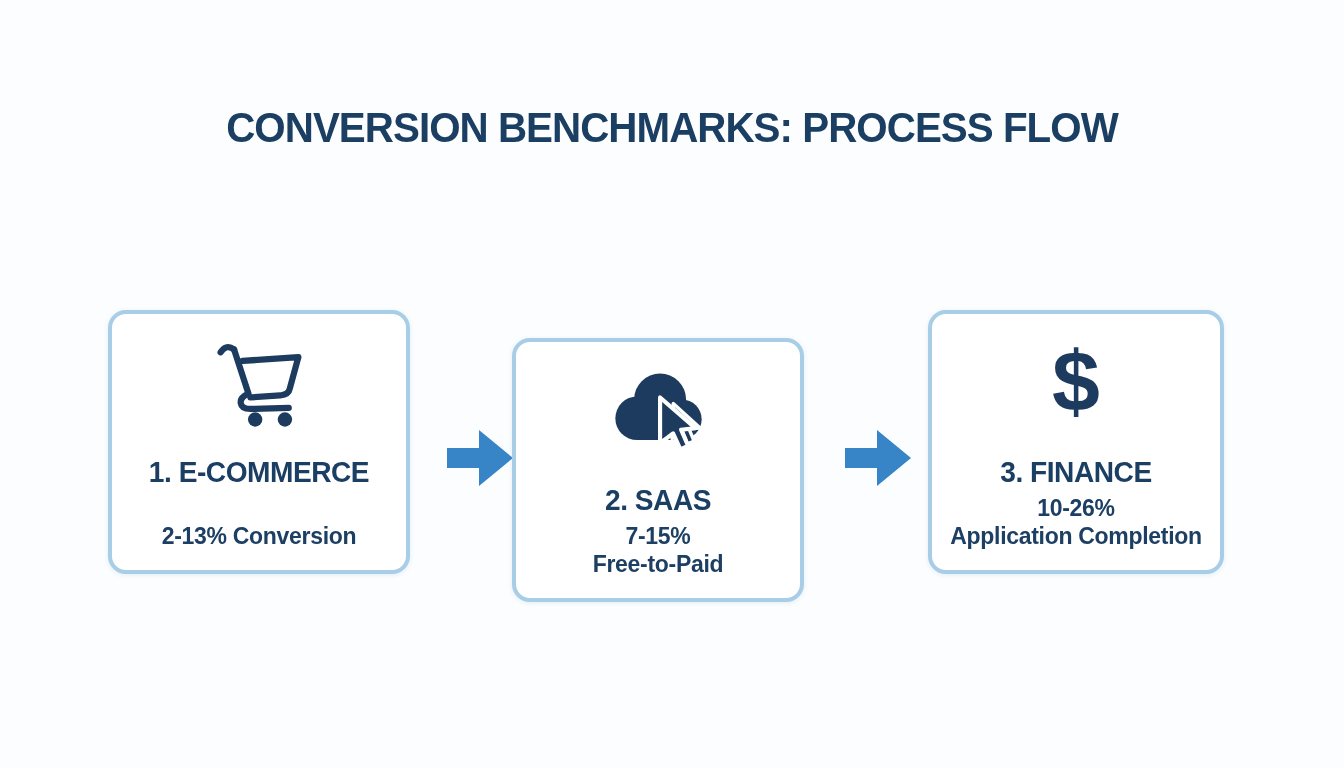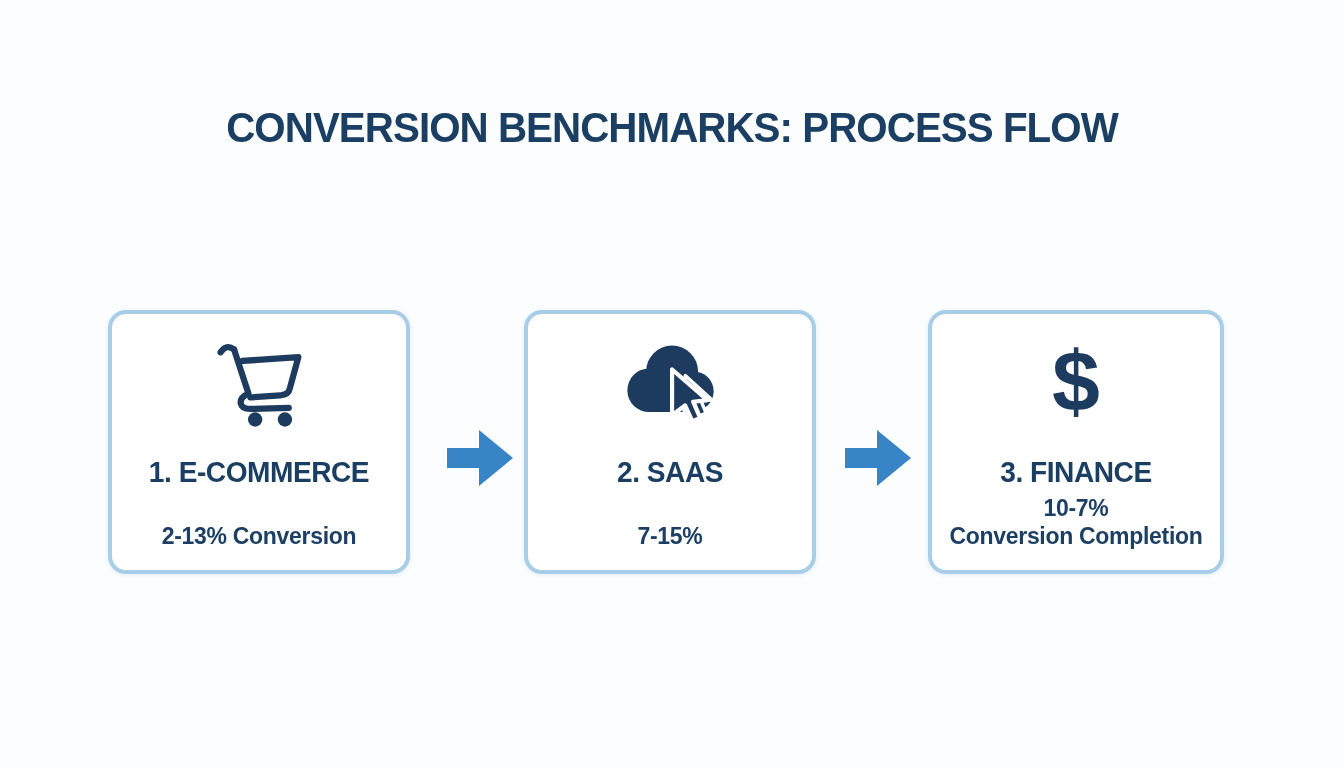--- a/index.html
+++ b/index.html
@@ -21,21 +21,21 @@
 
   .step{
     position:absolute;top:310px;height:264px;
     box-sizing:border-box;
     background:#ffffff;
     border:4px solid #a7cde7;
     border-radius:18px;
     box-shadow:0 1px 4px rgba(110,160,200,.18);
   }
   .step-1{left:108px;width:302px;}
-  .step-2{left:524px;width:292px;}
+  .step-2{left:512px;width:292px;margin-top:28px;}
   .step-3{left:928px;width:296px;}
 
   .icon-wrap{
     position:absolute;top:18px;left:0;right:0;height:102px;
     display:flex;align-items:center;justify-content:center;
   }
   .dollar-glyph{
     font-size:86px;font-weight:700;color:#1d3b5f;line-height:1;
     transform:translateY(-2px);
   }
@@ -102,31 +102,32 @@
           <circle cx="73" cy="53" r="19"></circle>
           <rect x="28" y="50" width="46" height="23" rx="4"></rect>
         </g>
         <path d="M46 26 L46 73 L59.5 62.5 L67 79 L75.5 75 L68.2 59 L83 57.5 Z" transform="translate(18,13) scale(0.72) rotate(2 46 26)" fill="#1d3b5f" stroke="#ffffff" stroke-width="4.5" stroke-linejoin="round" transform-origin="46 26"></path>
         <path d="M52 32 L52 76 L64.5 66.5 L71.5 82 L79 78.5 L72.2 63 L86 61.5 Z" fill="#1d3b5f" stroke="#ffffff" stroke-width="4" stroke-linejoin="round"></path>
       </svg>
     </div>
     <h2 class="step-title">2. SAAS</h2>
     <div class="stat">
       <div>7-15%</div>
+      <div>Free-to-Paid</div>
     </div>
   </section>
 
   <svg class="arrow arrow-2" viewBox="0 0 66 56" aria-hidden="true">
     <polygon points="0,18 32,18 32,0 66,28 32,56 32,38 0,38" fill="#3784c7"></polygon>
   </svg>
 
   <section class="step step-3">
     <div class="icon-wrap">
       <span class="dollar-glyph">$</span>
     </div>
     <h2 class="step-title">3. FINANCE</h2>
     <div class="stat">
-      <div>10-7%</div>
-      <div>Conversion Completion</div>
+      <div>10-26%</div>
+      <div>Application Completion</div>
     </div>
   </section>
 
 </div>
 
 </body></html>

